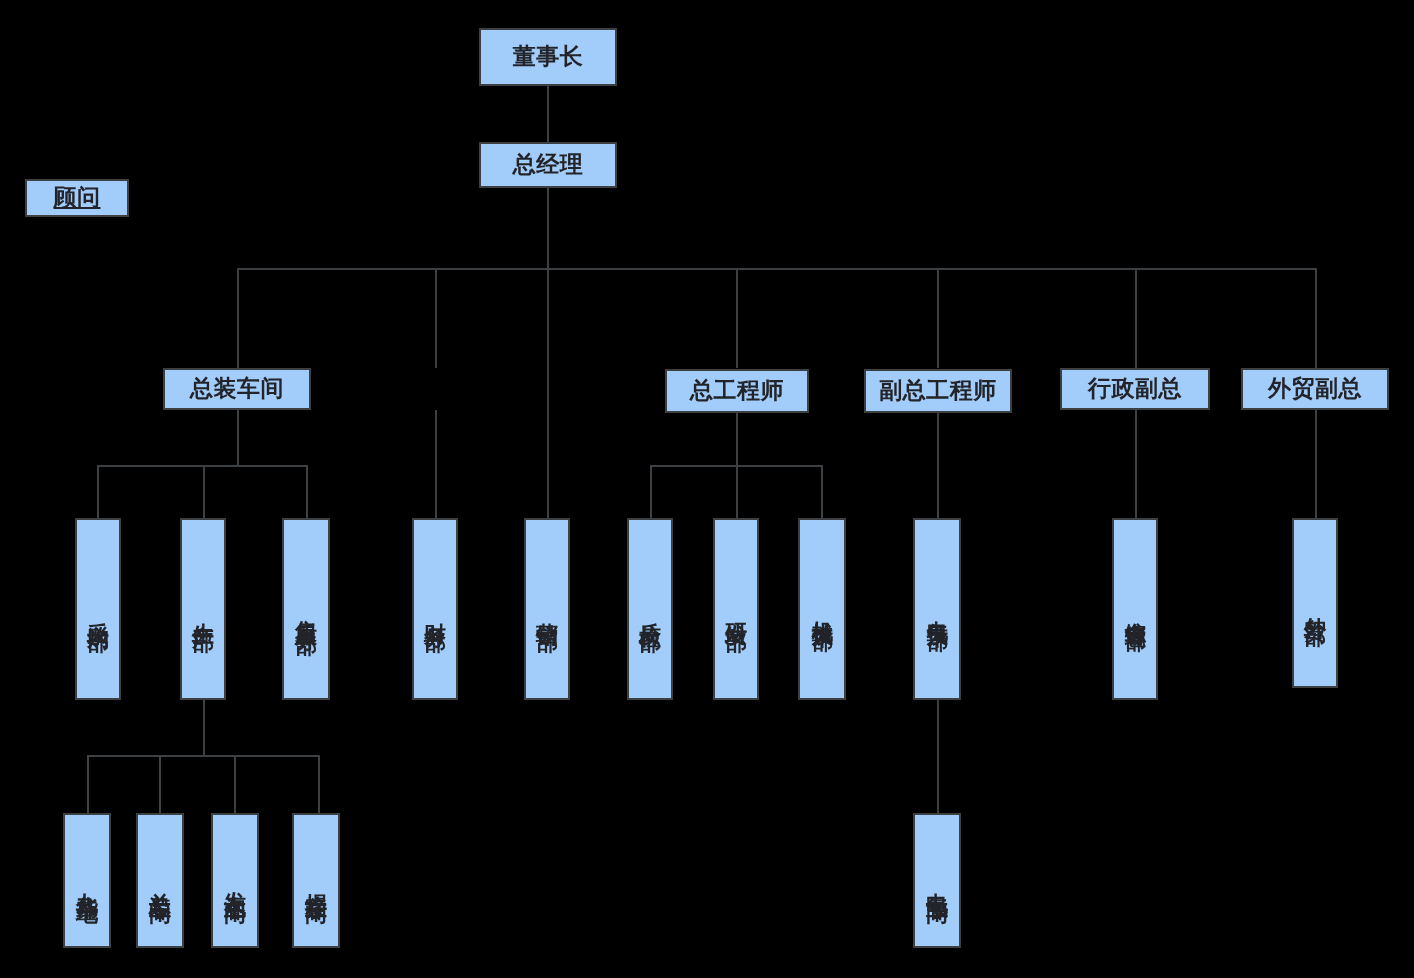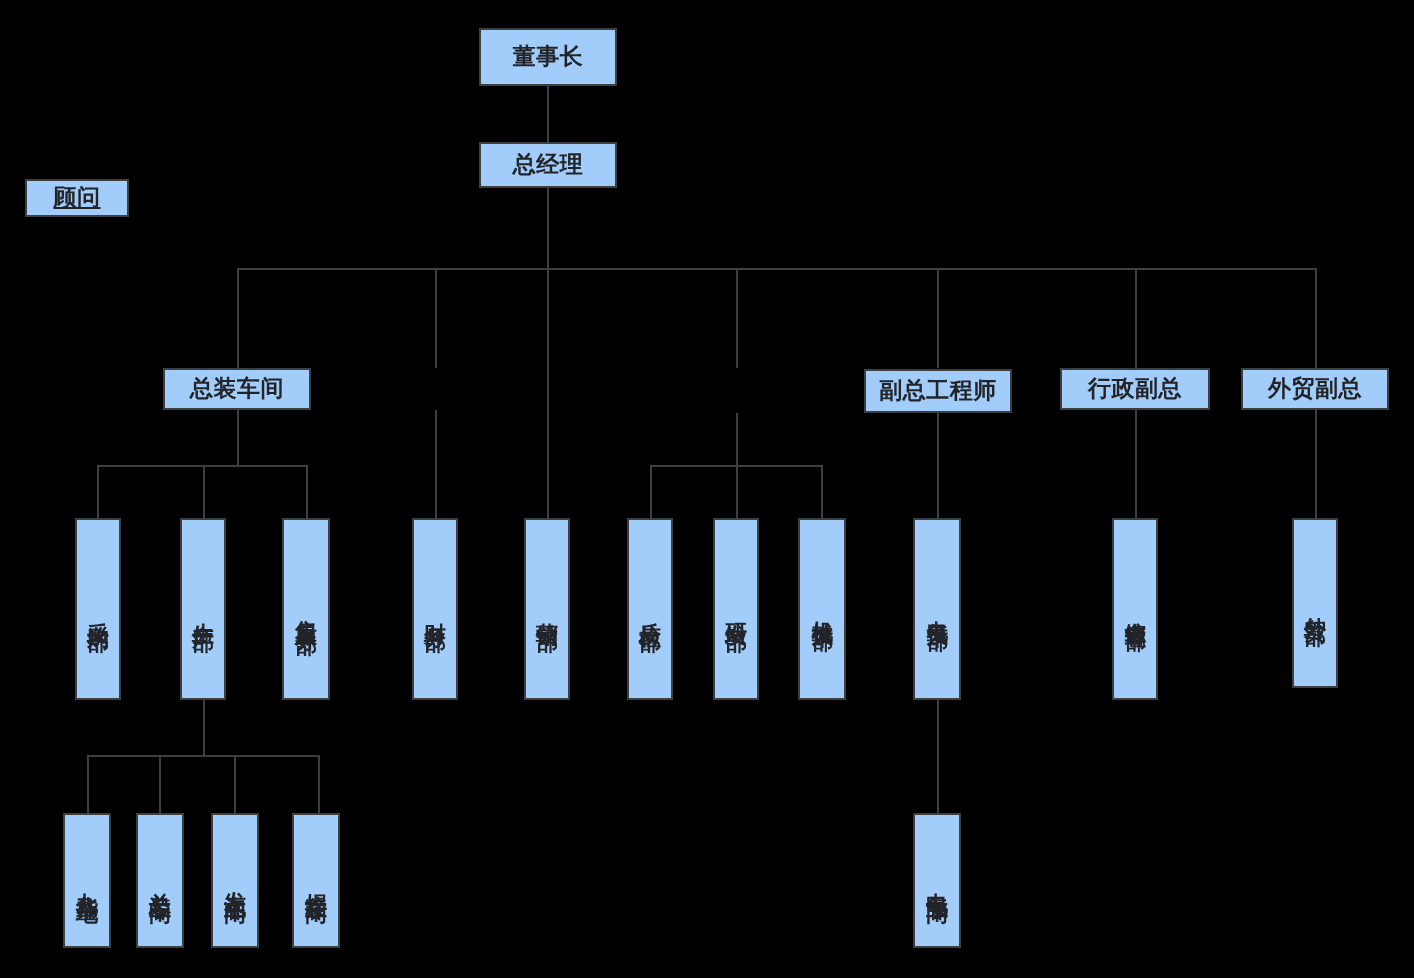--- a/index.html
+++ b/index.html
@@ -112,20 +112,21 @@
   <div class="node horiz" style="left:479px; top:28px; width:138px; height:58px;">董事长</div>
 
   <div class="node horiz" style="left:479px; top:142px; width:138px; height:46px;">总经理</div>
 
   <div class="node horiz" style="left:25px; top:179px; width:104px; height:38px;text-decoration:underline;">顾问</div>
 
 
   <div class="node horiz" style="left:163px; top:368px; width:148px; height:42px;">总装车间</div>
 
 
+  <div class="node horiz" style="left:665px; top:369px; width:144px; height:44px;">总工程师</div>
 
   <div class="node horiz" style="left:864px; top:369px; width:148px; height:44px;text-align:right;">副总工程师</div>
 
   <div class="node horiz" style="left:1060px; top:368px; width:150px; height:42px;">行政副总</div>
 
   <div class="node horiz" style="left:1241px; top:368px; width:148px; height:42px;">外贸副总</div>
 
   <div class="node vert" style="left:75px; top:518px; width:46px; height:182px;">采购部</div>
 
   <div class="node vert" style="left:180px; top:518px; width:46px; height:182px;">生产部</div>

